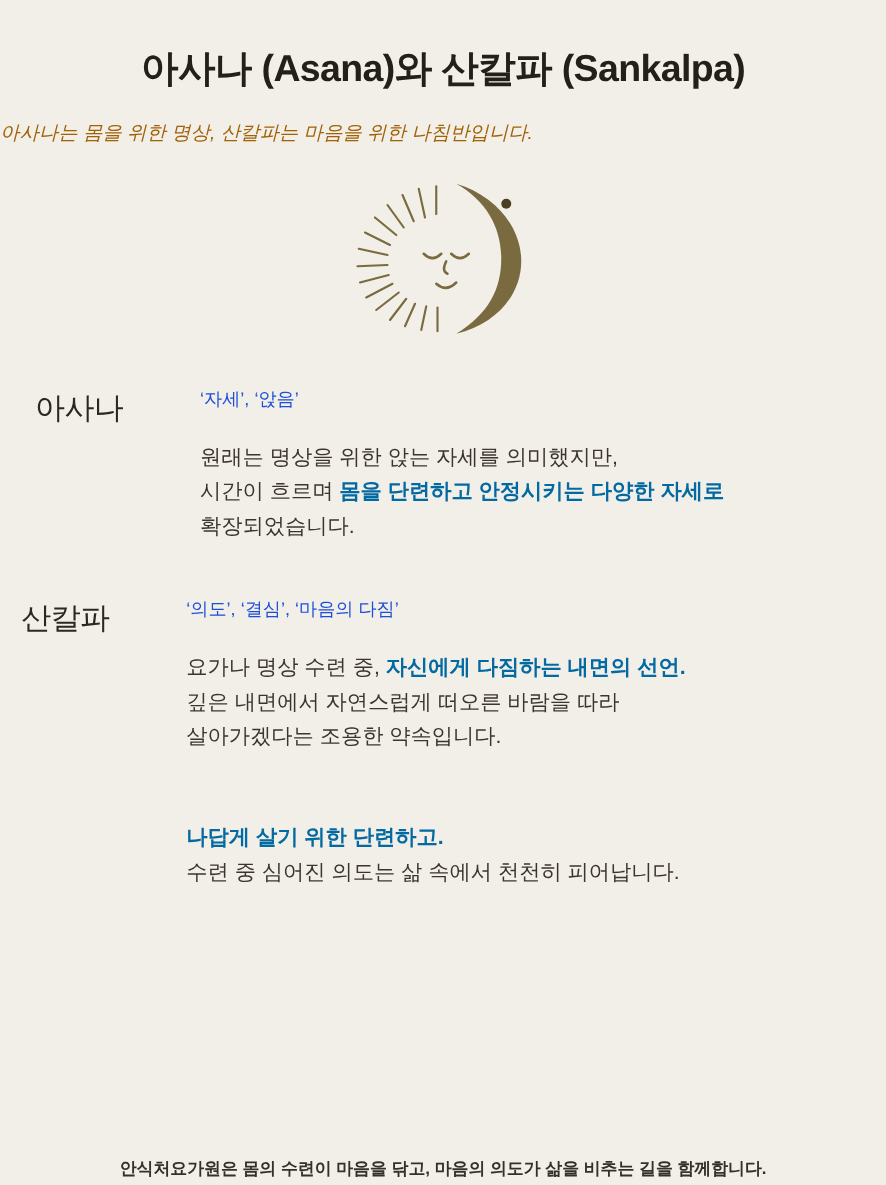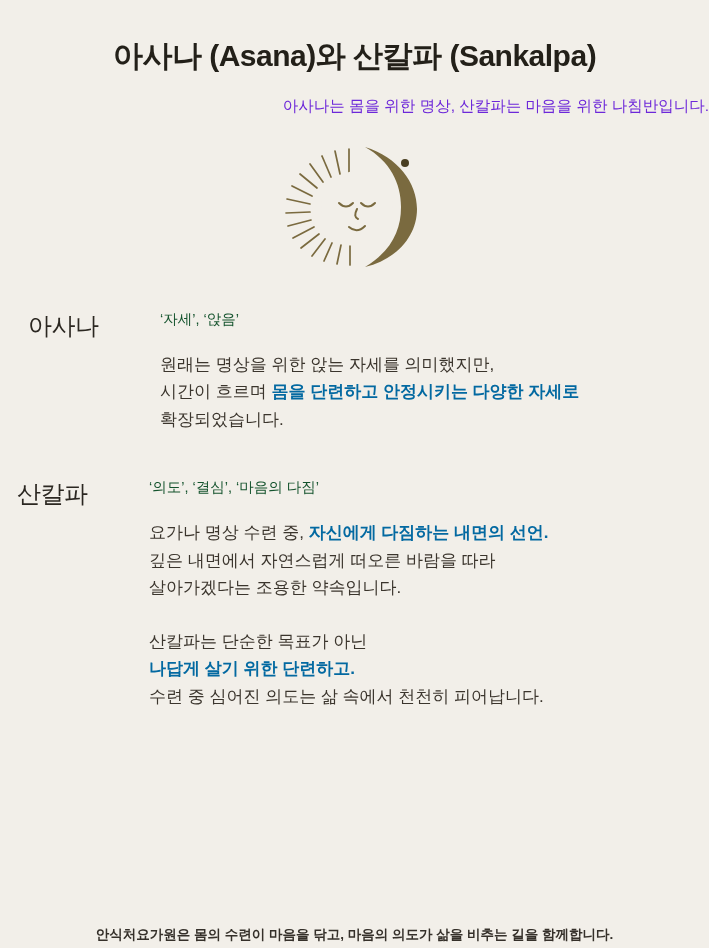--- a/index.html
+++ b/index.html
@@ -27,25 +27,26 @@
   .title {
     text-align: center;
     font-size: 30px;
     font-weight: 700;
     letter-spacing: -0.5px;
     color: #232019;
     margin: 38px 0 0 0;
     line-height: 1.2;
   }
   .subtitle {
-    text-align: right;
+    text-align: left;
     font-size: 15.5px;
-    color: #6d28d9;
+    color: #a16207;
     margin: 22px 0 0 0;
     font-weight: 400;
+    font-style: italic;
   }
 
   
   .emblem-wrap {
     margin-top: 22px;
     display: flex;
     justify-content: center;
   }
 
   
@@ -67,21 +68,21 @@
     line-height: 1.1;
     padding-top: 6px;
     letter-spacing: -0.5px;
   }
   .sec-body {
     flex: 1 1 auto;
     padding-top: 2px;
   }
   .quote-line {
     font-size: 14.5px;
-    color: #14532d;
+    color: #1d4ed8;
     margin: 0 0 0 0;
     line-height: 1.5;
   }
   .para {
     font-size: 17px;
     color: #3b352d;
     line-height: 1.62;
     margin: 20px 0 0 0;
   }
   .para.gap-lg { margin-top: 26px; }
@@ -169,21 +170,21 @@
     <div class="sec-body">
       <p class="quote-line">‘의도’, ‘결심’, ‘마음의 다짐’</p>
 
       <p class="para">
         <span>요가나 명상 수련 중, </span><b>자신에게 다짐하는 내면의 선언.</b><br>
         <span>깊은 내면에서 자연스럽게 떠오른 바람을 따라</span><br>
         <span>살아가겠다는 조용한 약속입니다.</span>
       </p>
 
       <p class="para gap-lg">
-        <span>산칼파는 단순한 목표가 아닌</span><br>
+        <br>
         <b>나답게 살기 위한 단련하고.</b><br>
         <span>수련 중 심어진 의도는 삶 속에서 천천히 피어납니다.</span>
       </p>
     </div>
   </div>
 
   <div class="footer">안식처요가원은 몸의 수련이 마음을 닦고, 마음의 의도가 삶을 비추는 길을 함께합니다.</div>
 
 </div>
 

